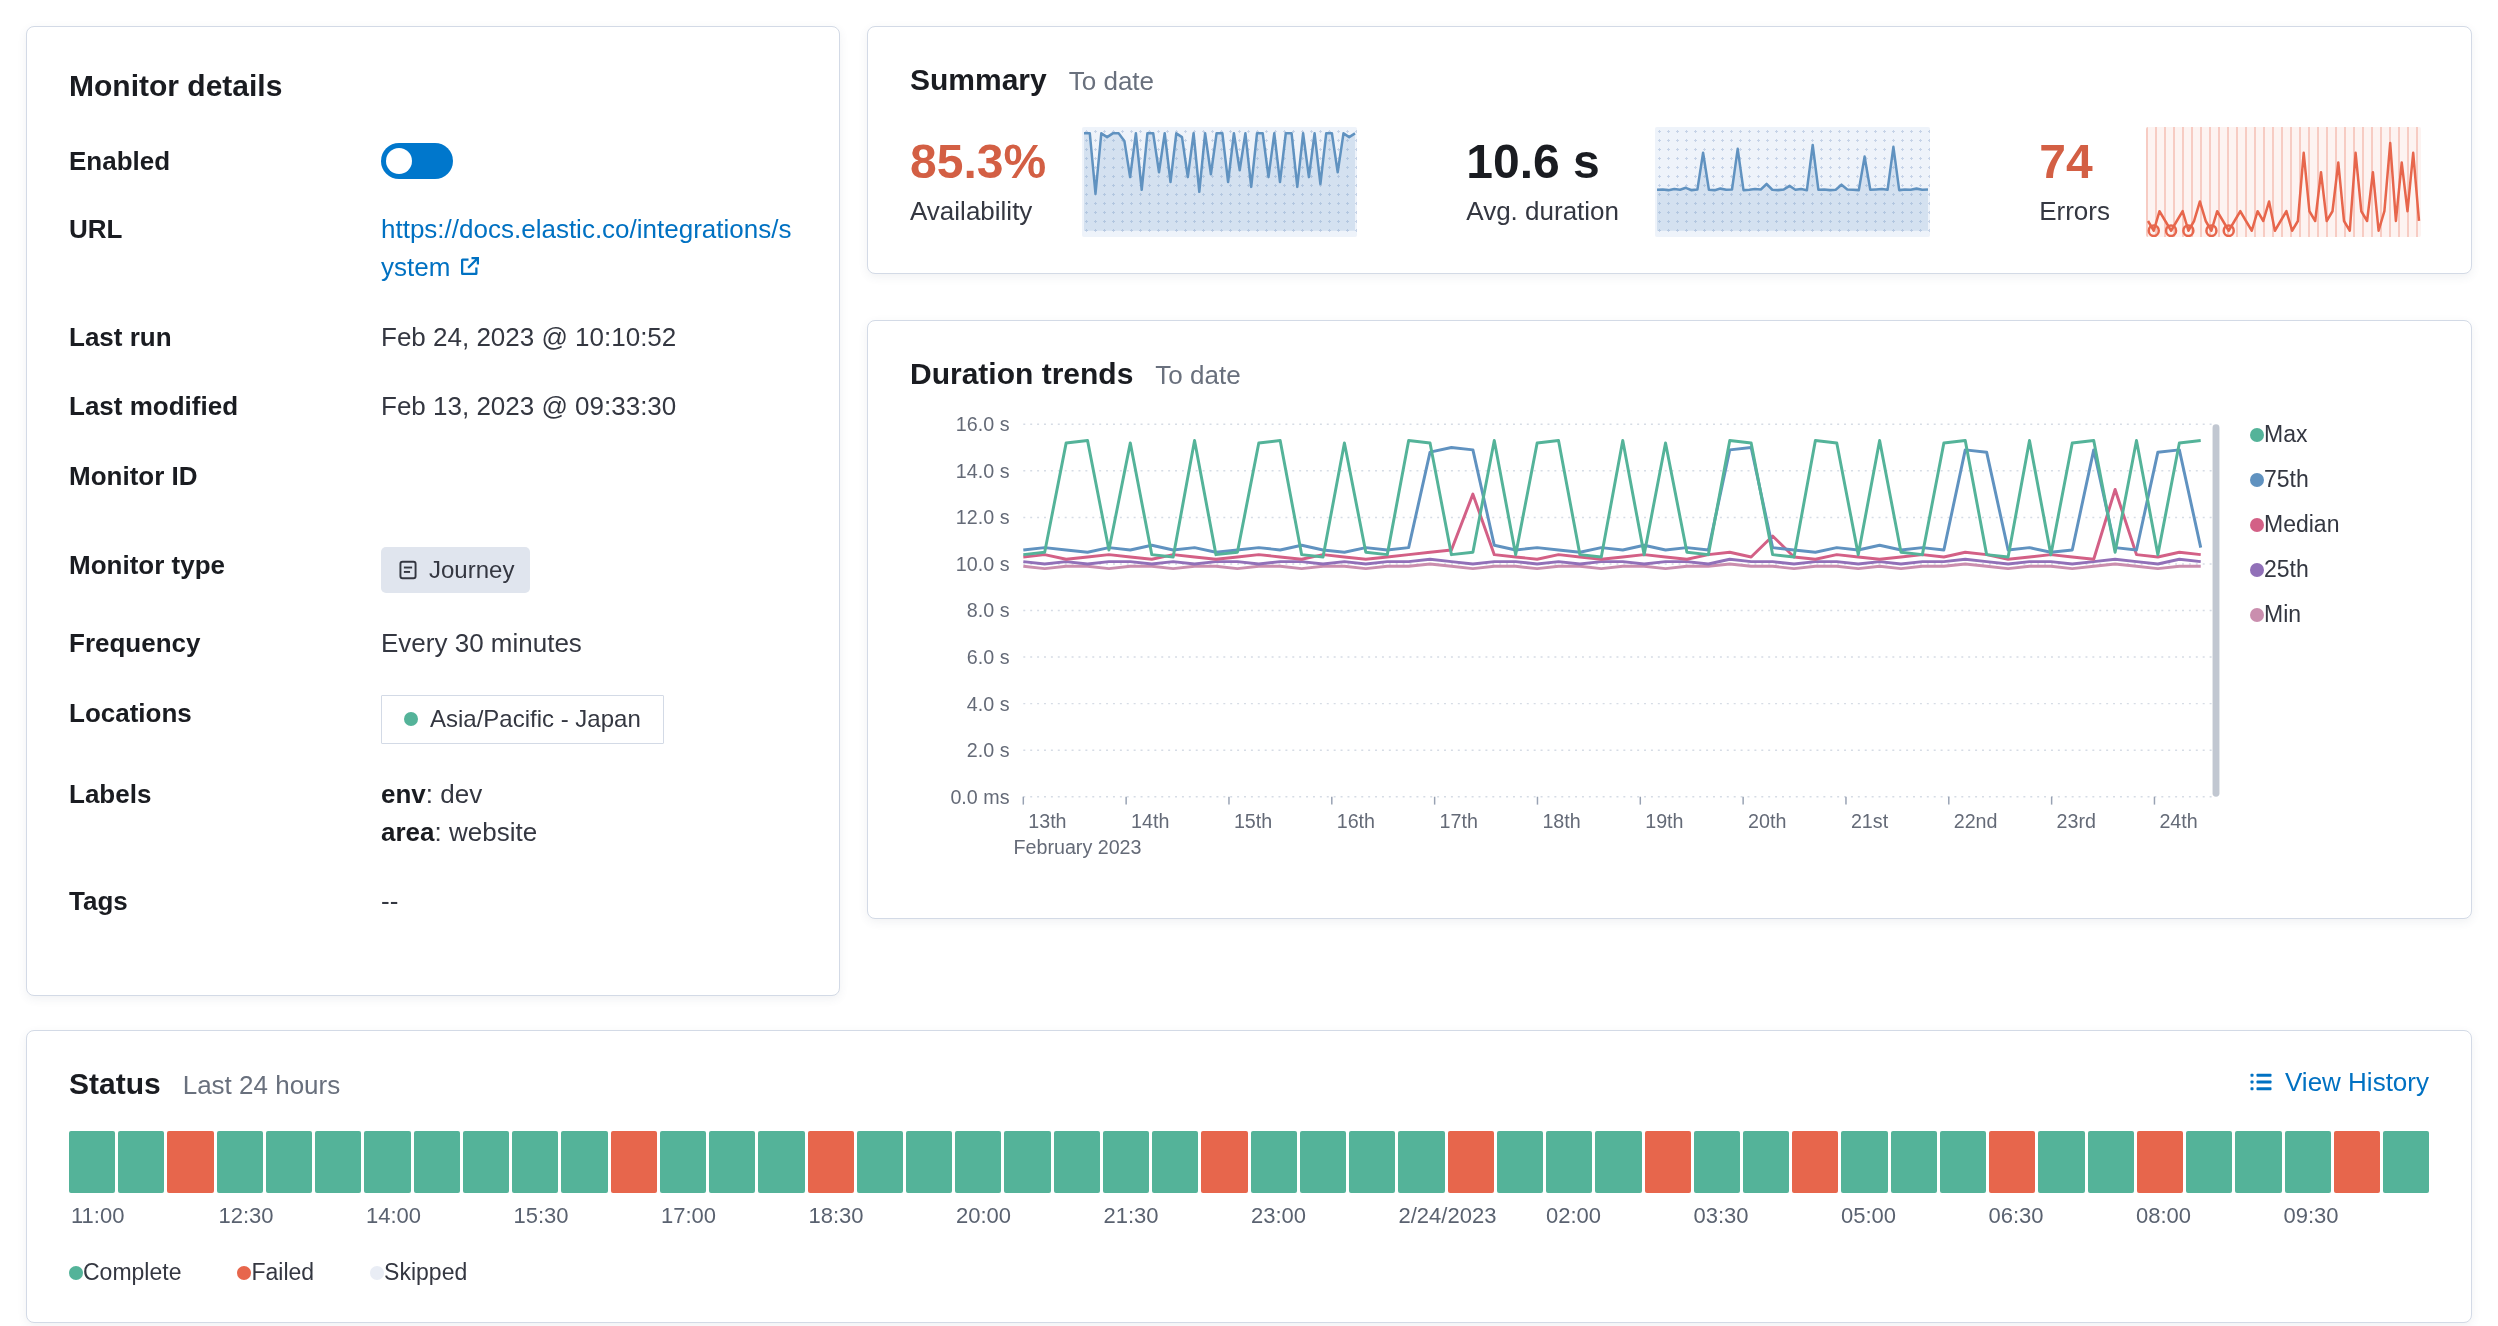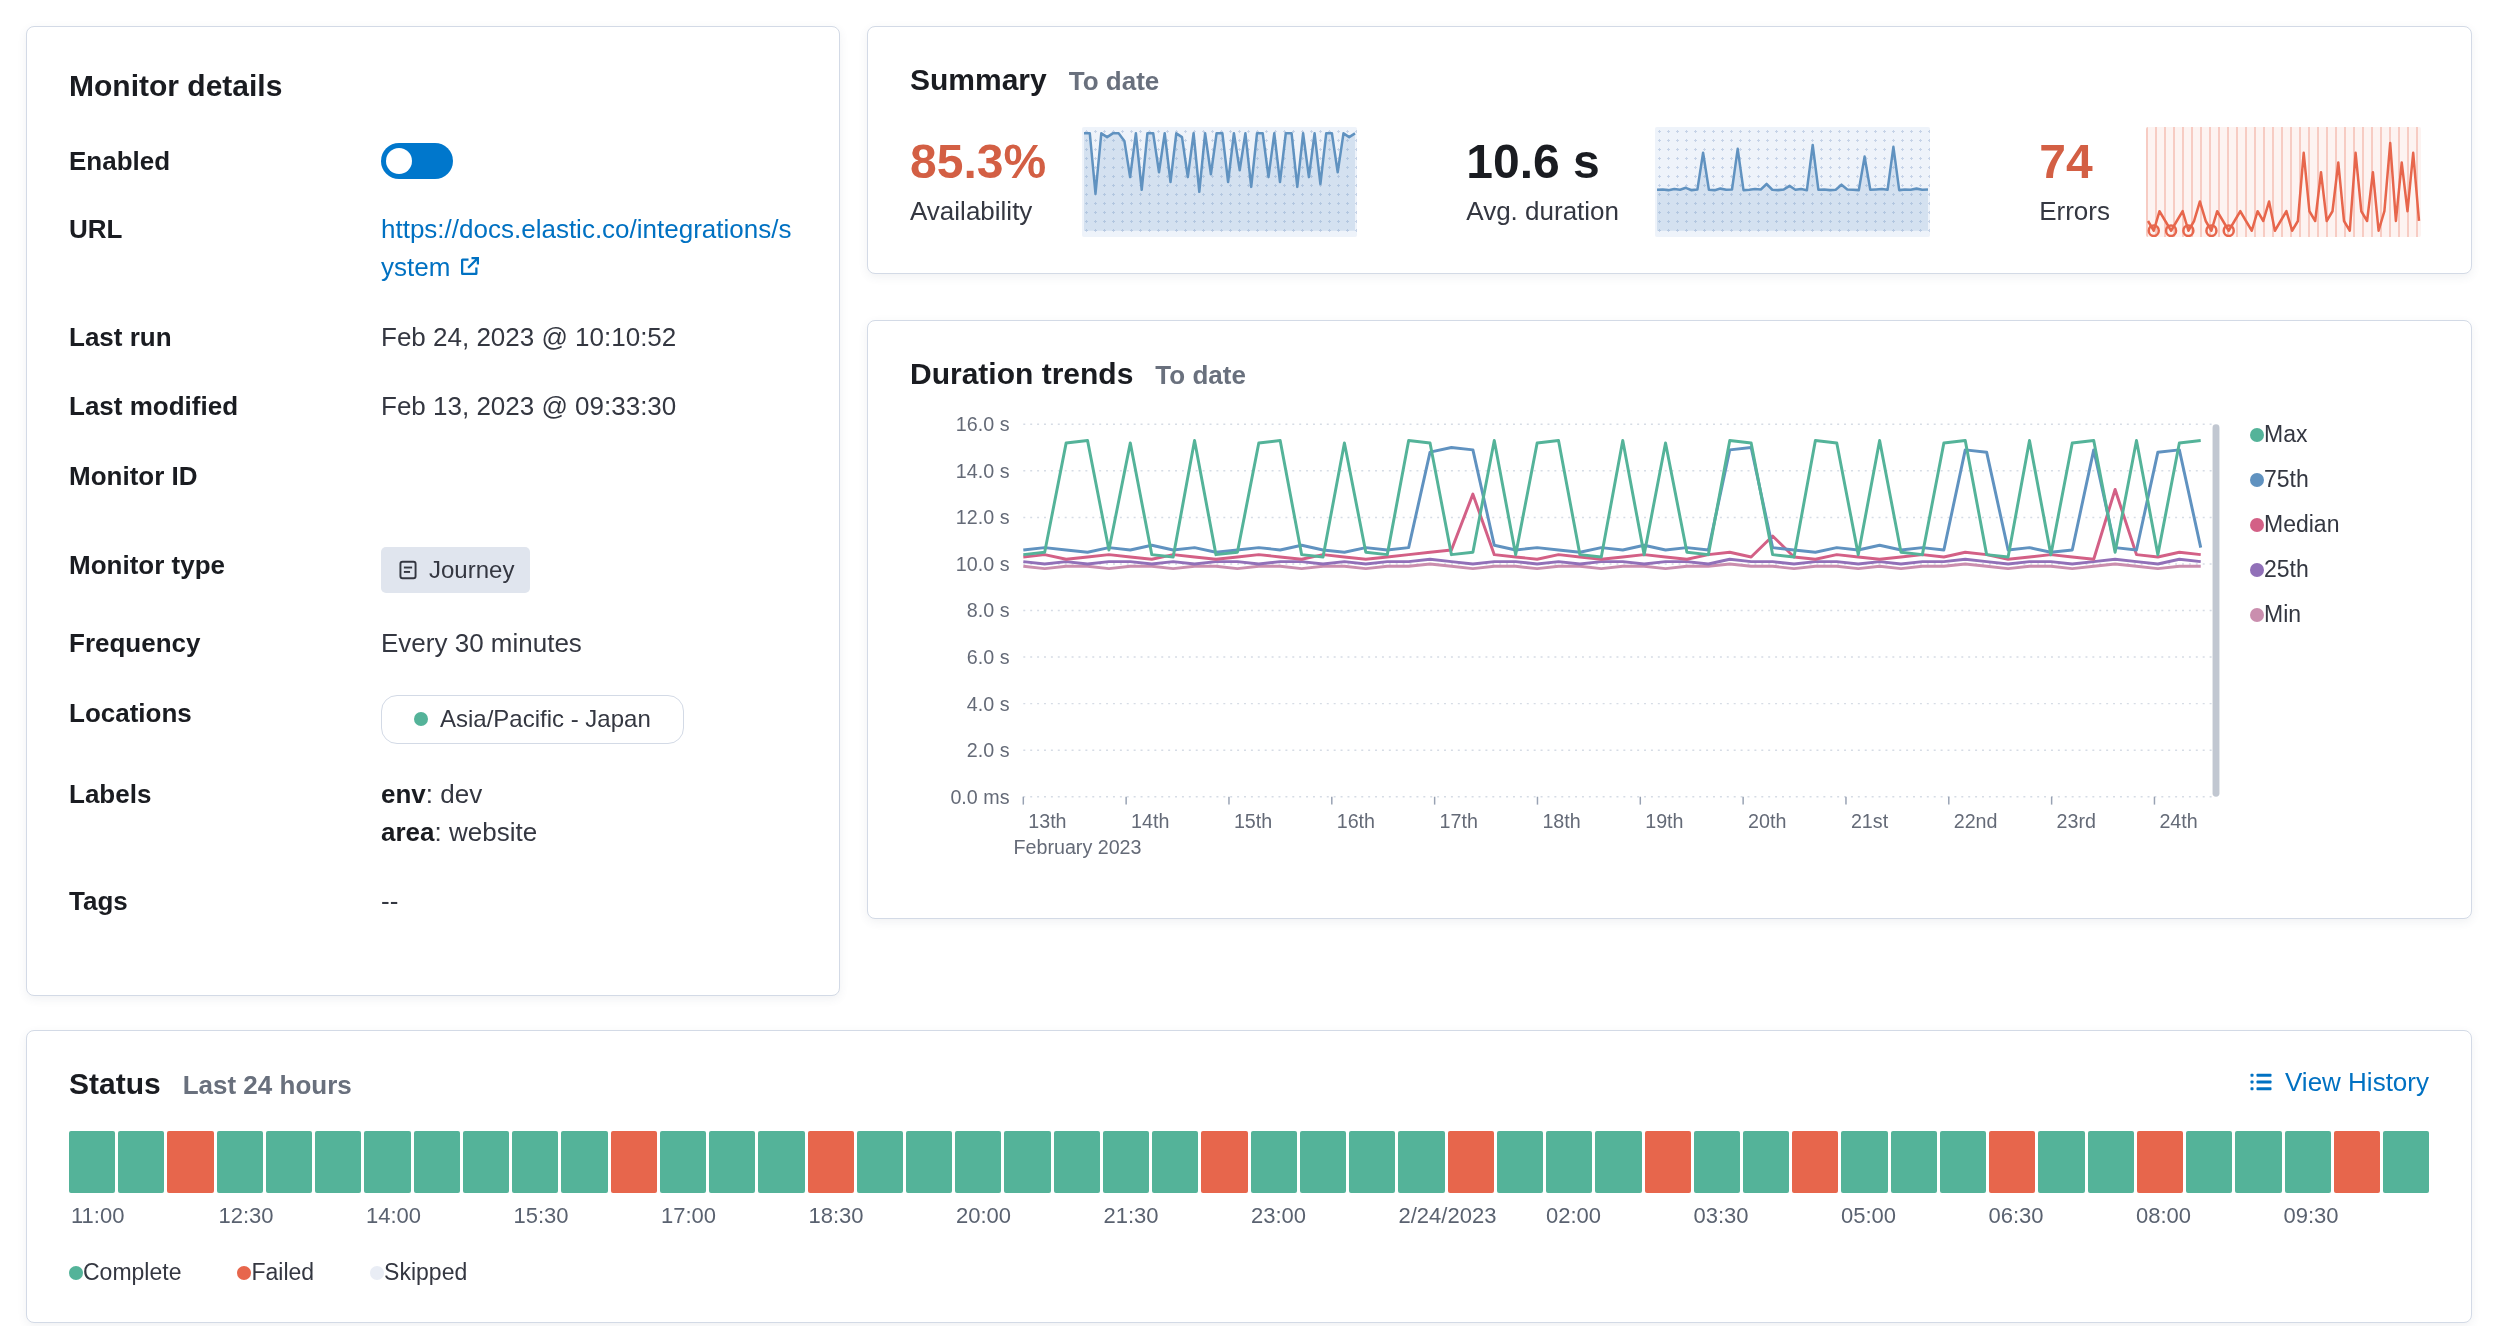--- a/index.html
+++ b/index.html
@@ -3,36 +3,36 @@
 <meta charset="utf-8">
 <style>
   * { box-sizing: border-box; margin: 0; padding: 0; }
   html, body { width: 2498px; height: 1326px; overflow: hidden; background: #fff; }
   body { font-family: "Liberation Sans", "DejaVu Sans", sans-serif; color: #343741; }
   .page { width: 2498px; height: 1326px; padding: 26px; }
   .top-grid { display: grid; grid-template-columns: 814px 1fr; gap: 27px; align-items: stretch; }
   .card { background: #fff; border: 1px solid #D3DAE6; border-radius: 8px;
           box-shadow: 0 3px 10px rgba(69,79,100,0.08); padding: 36px 42px; }
   .card-title { font-size: 30px; font-weight: 700; color: #1A1C21; }
-  .card-subtitle { font-size: 26px; color: #69707D; font-weight: 700; margin-left: 22px; }
+  .card-subtitle { font-size: 26px; color: #69707D; font-weight: 400; margin-left: 22px; }
 
   
   .monitor-card { padding: 42px; }
   .monitor-card .card-title { margin-bottom: 40px; }
   .mrow { display: flex; margin-bottom: 32px; align-items: flex-start; }
   .mlabel { flex: 0 0 312px; font-weight: 700; font-size: 26px; color: #1A1C21; line-height: 1.4; }
   .mvalue { flex: 1; font-size: 26px; color: #343741; line-height: 1.45; min-height: 36px; }
   .toggle { width: 72px; height: 36px; border-radius: 18px; background: #0077CC; position: relative; cursor: pointer; }
   .toggle .knob { position: absolute; left: 5px; top: 5px; width: 26px; height: 26px; border-radius: 50%; background: #fff; }
   .url-link { color: #0071C2; text-decoration: none; word-break: break-all; }
   .url-link svg { vertical-align: -2px; margin-left: 8px; }
   .type-badge { display: inline-flex; align-items: center; gap: 10px; background: #E0E5EE;
                 border-radius: 5px; padding: 6px 16px; font-size: 24px; color: #343741; }
   .loc-badge { display: inline-flex; align-items: center; gap: 12px; border: 1px solid #D3DAE6;
-               border-radius: 16px; padding: 6px 32px; font-size: 24px; color: #343741; background: #fff; }
+               border-radius: 1px; padding: 6px 22px; font-size: 24px; color: #343741; background: #fff; }
   .loc-dot { width: 14px; height: 14px; border-radius: 50%; background: #54B399; }
   .lab-key { font-weight: 700; color: #1A1C21; }
 
   
   .summary-header, .dt-header { display: flex; align-items: baseline; }
   .metrics { display: flex; justify-content: space-between; margin-top: 30px; padding-right: 8px; }
   .metric { display: flex; align-items: center; gap: 36px; }
   .metric-value { font-size: 48px; font-weight: 700; line-height: 1.05; }
   .metric-label { font-size: 26px; color: #343741; margin-top: 8px; }
   .spark { width: 275px; height: 110px; border-radius: 2px; }

